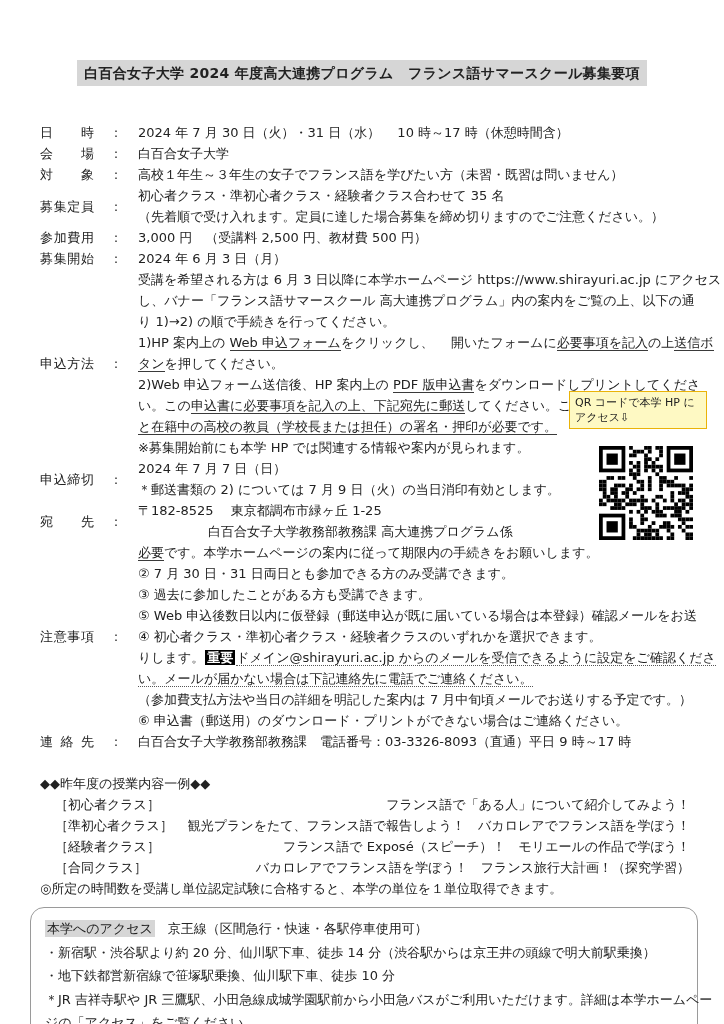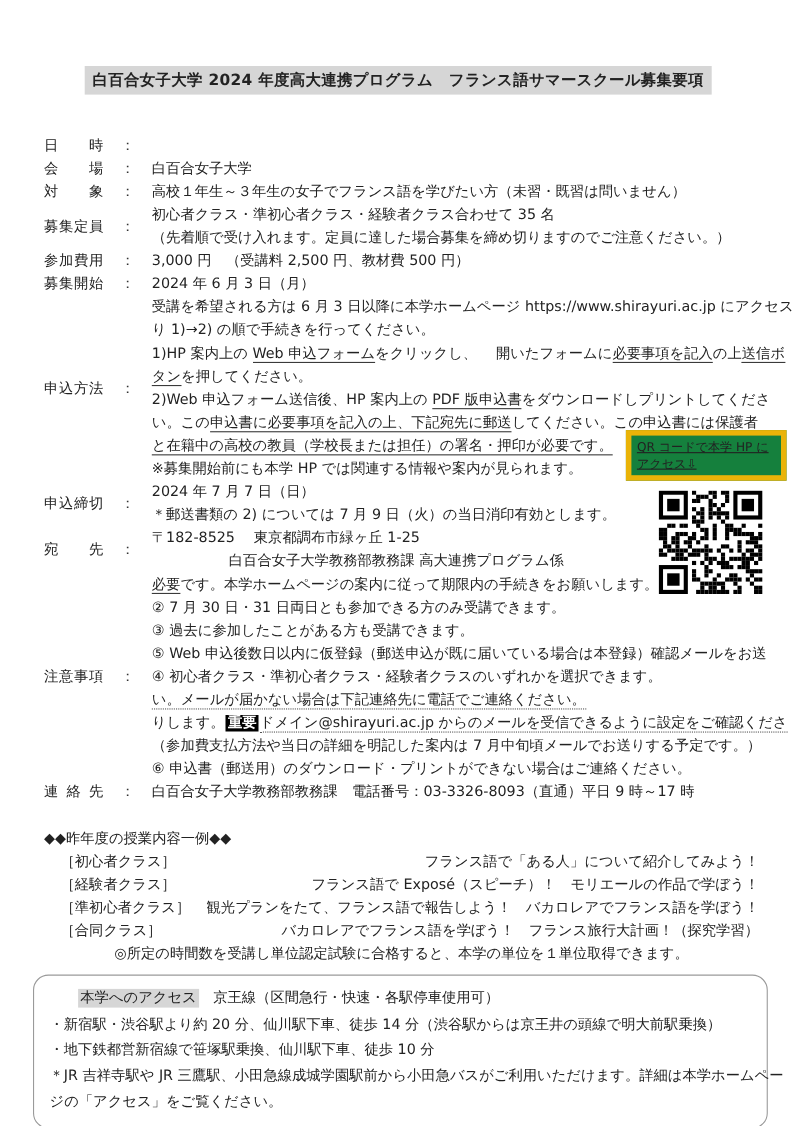--- a/index.html
+++ b/index.html
@@ -22,52 +22,54 @@
   }
   .sep { flex:0 0 44px; text-align:center; color:#333; }
   .val { flex:1; min-width:0; }
   .line { white-space:nowrap; }
   .ind70 { padding-left:70px; }
   .u  { border-bottom:1px solid #3a3a3a;margin-top:44px; }
   .ud { border-bottom:1px dotted #555; }
   .badge { background:#000; color:#fff; font-weight:bold; padding:0 2px; margin:0 1px; }
   .qr-note {
     position:absolute; left:569px; top:391px; width:126px;
-    border:5px solid #eab308; padding:3px 5px; font-size:11px; line-height:15px;
-    background:#15803d;
-    text-decoration:underline;
+    border:1px solid #eab308; padding:3px 5px; font-size:11px; line-height:15px;
+    background:#fef9c3;
   }
   .qr-box { position:absolute; left:597px; top:446px; width:98px; height:94px; }
   .qr-box svg { width:98px; height:94px; display:block; }
   .examples { margin:21px 34px 0 40px; }
   .ex-items { padding-left:15px; }
   .ex-item { display:flex; }
   .ex-lbl { flex:0 0 auto; min-width:88px; }
   .ex-txt { flex:1; min-width:0; white-space:nowrap;text-align:right; }
-  .credit { text-align:center; }
+  .credit { text-align:left; }
   .access-box {
     margin:8px 26px 0 30px; border:1.5px solid #9a9a9a; border-radius:14px;
     padding:9px 14px 11px 14px; line-height:23.5px; background:#fff;
   }
-  .hl { background:#d6d6d6; padding:1px 2px;margin-left:26px; }
+  .hl { background:#d6d6d6; padding:1px 2px; }
 </style>
 </head>
 <body>
 
 <div class="page">
 
   <div class="title-wrap">
     <span class="doc-title">白百合女子大学 2024 年度高大連携プログラム　フランス語サマースクール募集要項</span>
   </div>
 
   <div class="info">
 
     <div class="row">
       <span class="lbl">日時</span>
       <span class="sep">：</span>
+      <div class="val">
+          <div class="line">2024 年 7 月 30 日（火）・31 日（水）　 10 時～17 時（休憩時間含）</div>
+        </div>
     </div>
 
     <div class="row">
       <span class="lbl">会場</span>
       <span class="sep">：</span>
       <div class="val">
           <div class="line">白百合女子大学</div>
         </div>
     </div>
 
@@ -102,20 +104,21 @@
       <div class="val">
           <div class="line">2024 年 6 月 3 日（月）</div>
         </div>
     </div>
 
     <div class="row">
       <span class="lbl">申込方法</span>
       <span class="sep">：</span>
       <div class="val">
         <div class="line"><span>受講を希望される方は 6 月 3 日以降に本学ホームページ https://www.shirayuri.ac.jp にアクセス</span></div>
+        <div class="line">し、バナー「フランス語サマースクール 高大連携プログラム」内の案内をご覧の上、以下の通</div>
         <div class="line">り 1)→2) の順で手続きを行ってください。</div>
         <div class="line">
           <span>1)HP 案内上の </span><span class="u">Web 申込フォーム</span><span>をクリックし、　 開いたフォームに</span><span class="u">必要事項を記入</span><span>の上</span><span class="u">送信ボ</span>
         </div>
         <div class="line">
           <span class="u">タン</span><span>を押してください。</span>
         </div>
         <div class="line">
           <span>2)Web 申込フォーム送信後、HP 案内上の </span><span class="u">PDF 版申込書</span><span>をダウンロードしプリントしてくださ</span>
         </div>
@@ -149,24 +152,24 @@
       <span class="lbl">注意事項</span>
       <span class="sep">：</span>
       <div class="val">
         <div class="line">
           <span class="u">必要</span><span>です。本学ホームページの案内に従って期限内の手続きをお願いします。</span>
         </div>
         <div class="line">② 7 月 30 日・31 日両日とも参加できる方のみ受講できます。</div>
         <div class="line">③ 過去に参加したことがある方も受講できます。</div>
         <div class="line">⑤ Web 申込後数日以内に仮登録（郵送申込が既に届いている場合は本登録）確認メールをお送</div>
         <div class="line">④ 初心者クラス・準初心者クラス・経験者クラスのいずれかを選択できます。</div>
+        <div class="line">
+          <span>りします。</span><span class="badge">重要</span><span class="ud">ドメイン@shirayuri.ac.jp からのメールを受信できるように設定をご確認くださ</span>
+        </div>
         <div class="line"><span class="ud">い。メールが届かない場合は下記連絡先に電話でご連絡ください。</span></div>
-        <div class="line">
-          <span>りします。</span><span class="badge">重要</span><span class="ud">ドメイン@shirayuri.ac.jp からのメールを受信できるように設定をご確認くださ</span>
-        </div>
         <div class="line">（参加費支払方法や当日の詳細を明記した案内は 7 月中旬頃メールでお送りする予定です。）</div>
         <div class="line">⑥ 申込書（郵送用）のダウンロード・プリントができない場合はご連絡ください。</div>
       </div>
     </div>
 
     <div class="row">
       <span class="lbl">連絡先</span>
       <span class="sep">：</span>
       <div class="val">
           <div class="line">白百合女子大学教務部教務課　電話番号：03-3326-8093（直通）平日 9 時～17 時</div>
@@ -410,26 +413,26 @@
   </div>
 
   <div class="examples">
     <div class="line">◆◆昨年度の授業内容一例◆◆</div>
     <div class="ex-items">
       <div class="ex-item">
         <span class="ex-lbl">［初心者クラス］</span>
         <span class="ex-txt">フランス語で「ある人」について紹介してみよう！</span>
       </div>
       <div class="ex-item">
+        <span class="ex-lbl">［準初心者クラス］</span>
+        <span class="ex-txt">観光プランをたて、フランス語で報告しよう！　バカロレアでフランス語を学ぼう！</span>
+      </div>
+      <div class="ex-item">
         <span class="ex-lbl">［経験者クラス］</span>
         <span class="ex-txt">フランス語で Exposé（スピーチ）！　モリエールの作品で学ぼう！</span>
-      </div>
-      <div class="ex-item">
-        <span class="ex-lbl">［準初心者クラス］</span>
-        <span class="ex-txt">観光プランをたて、フランス語で報告しよう！　バカロレアでフランス語を学ぼう！</span>
       </div>
       <div class="ex-item">
         <span class="ex-lbl">［合同クラス］</span>
         <span class="ex-txt">バカロレアでフランス語を学ぼう！　フランス旅行大計画！（探究学習）</span>
       </div>
     </div>
     <div class="credit">◎所定の時間数を受講し単位認定試験に合格すると、本学の単位を１単位取得できます。</div>
   </div>
 
   <div class="access-box">

